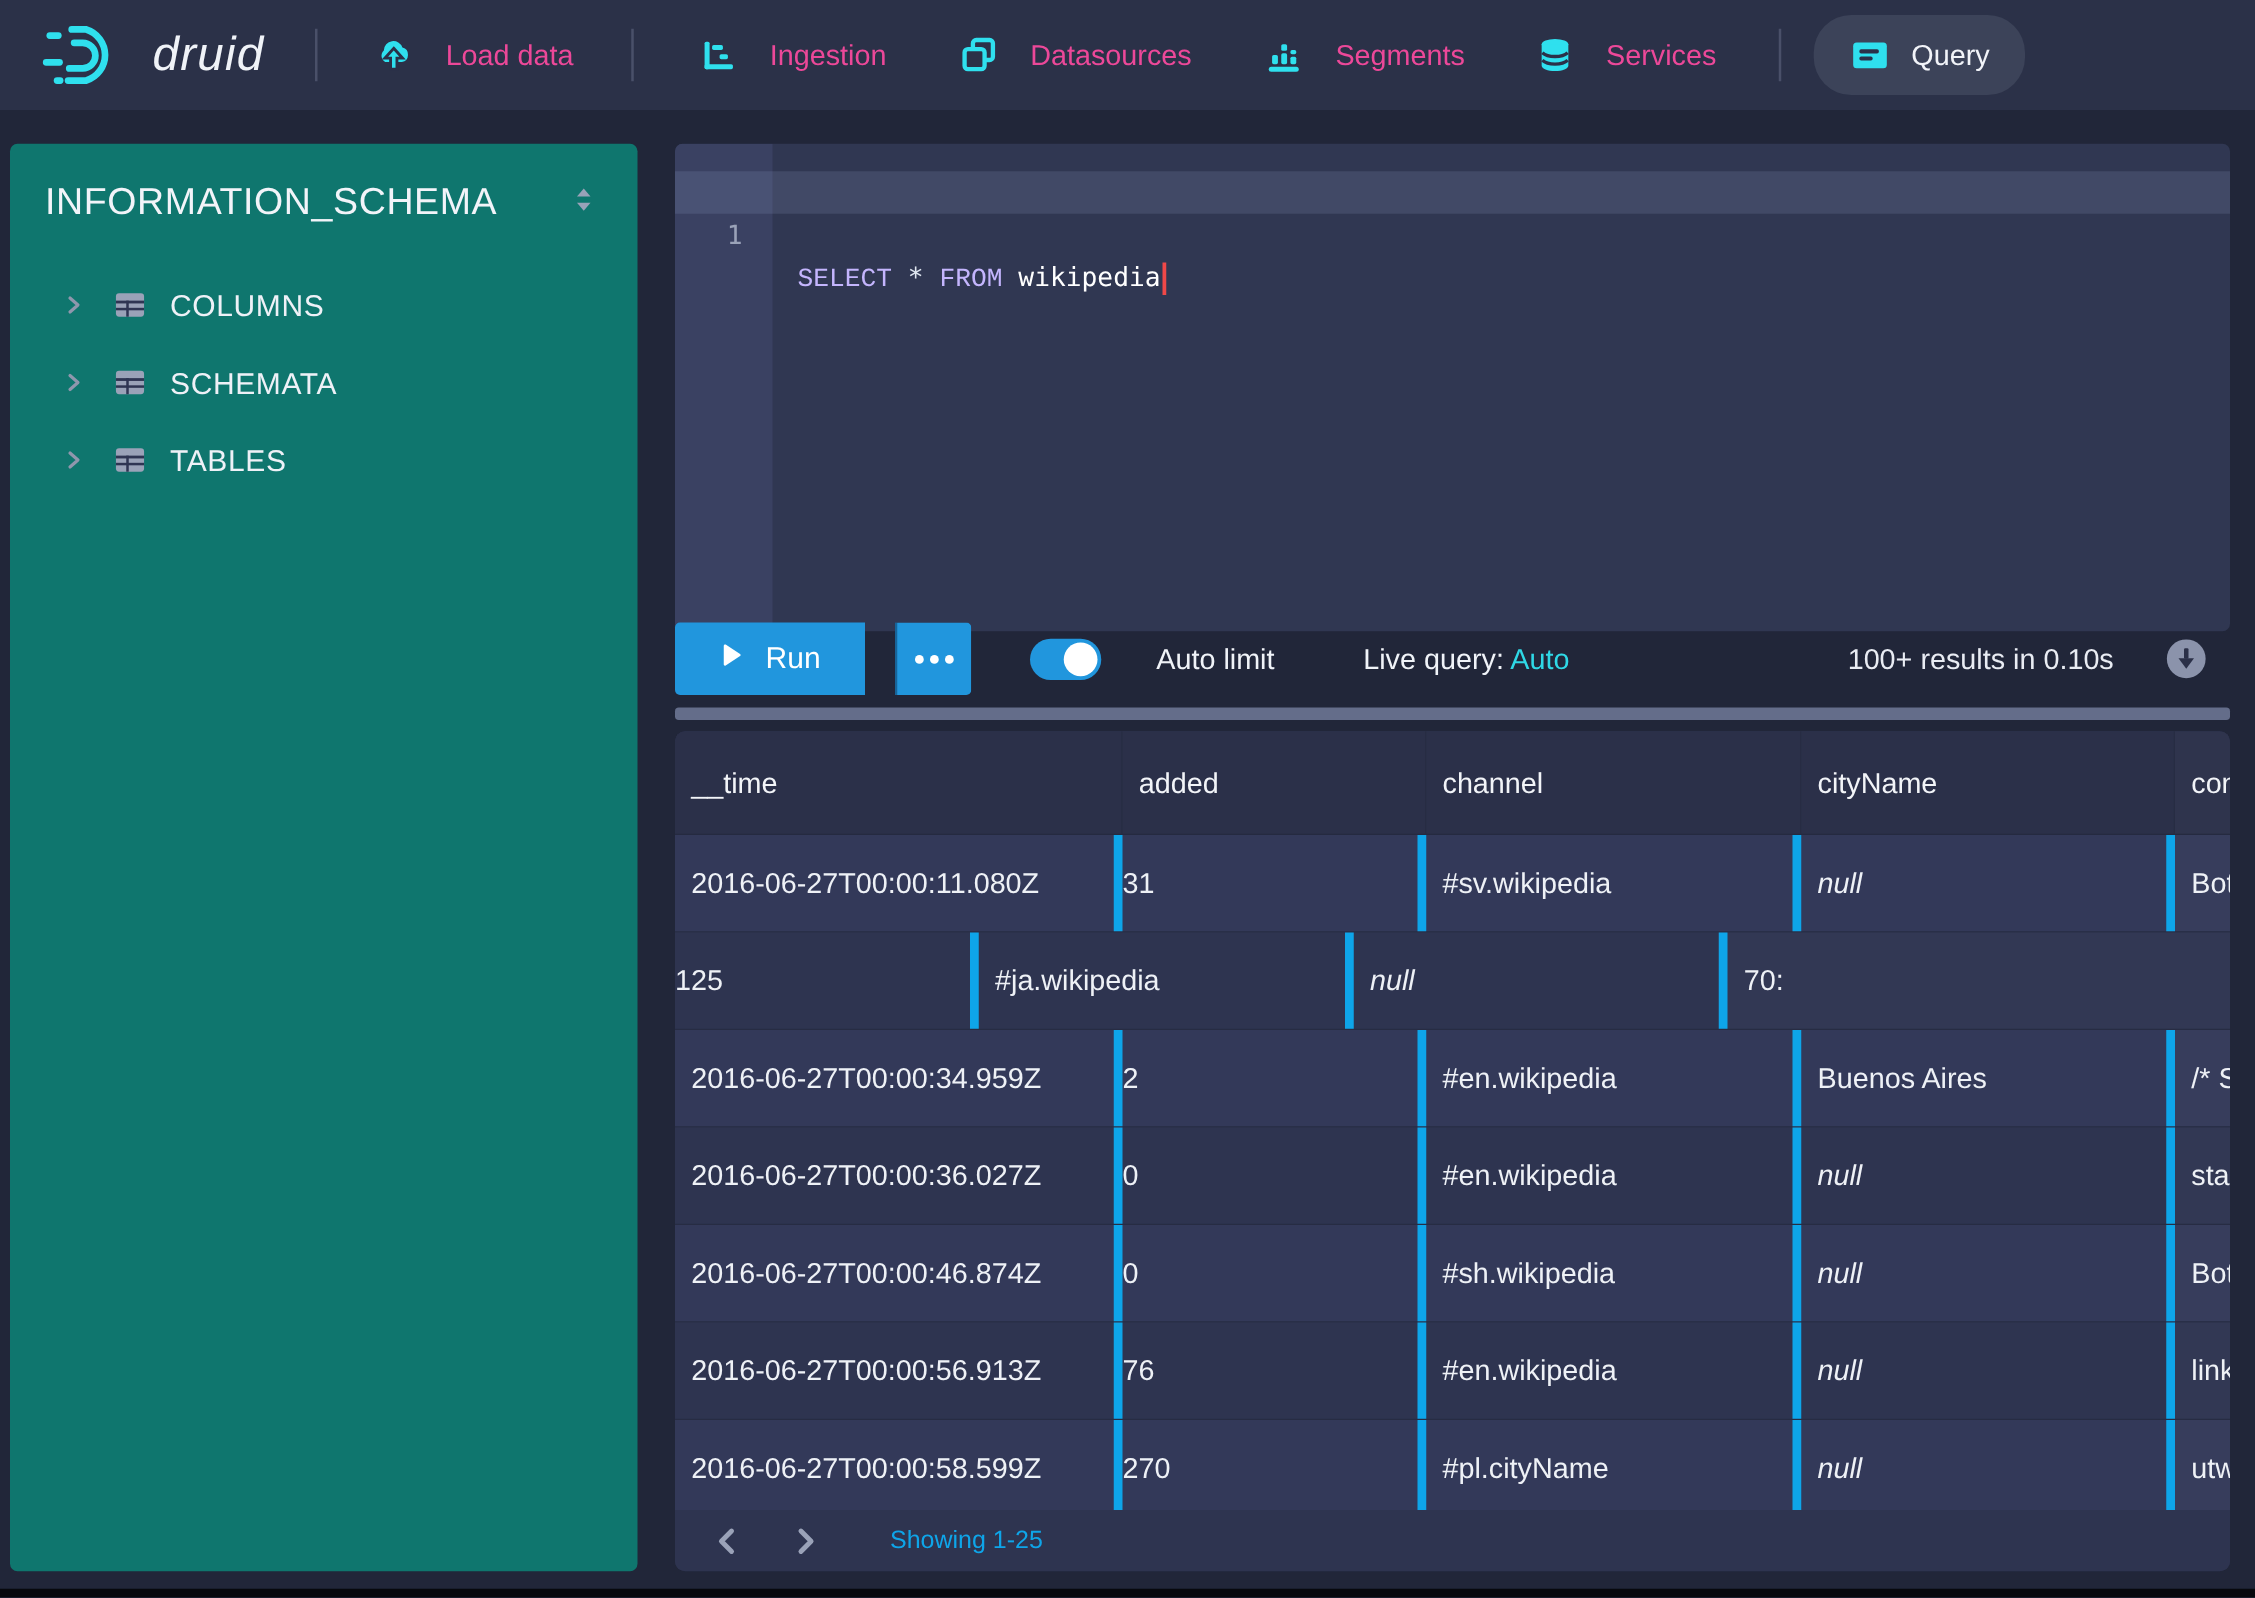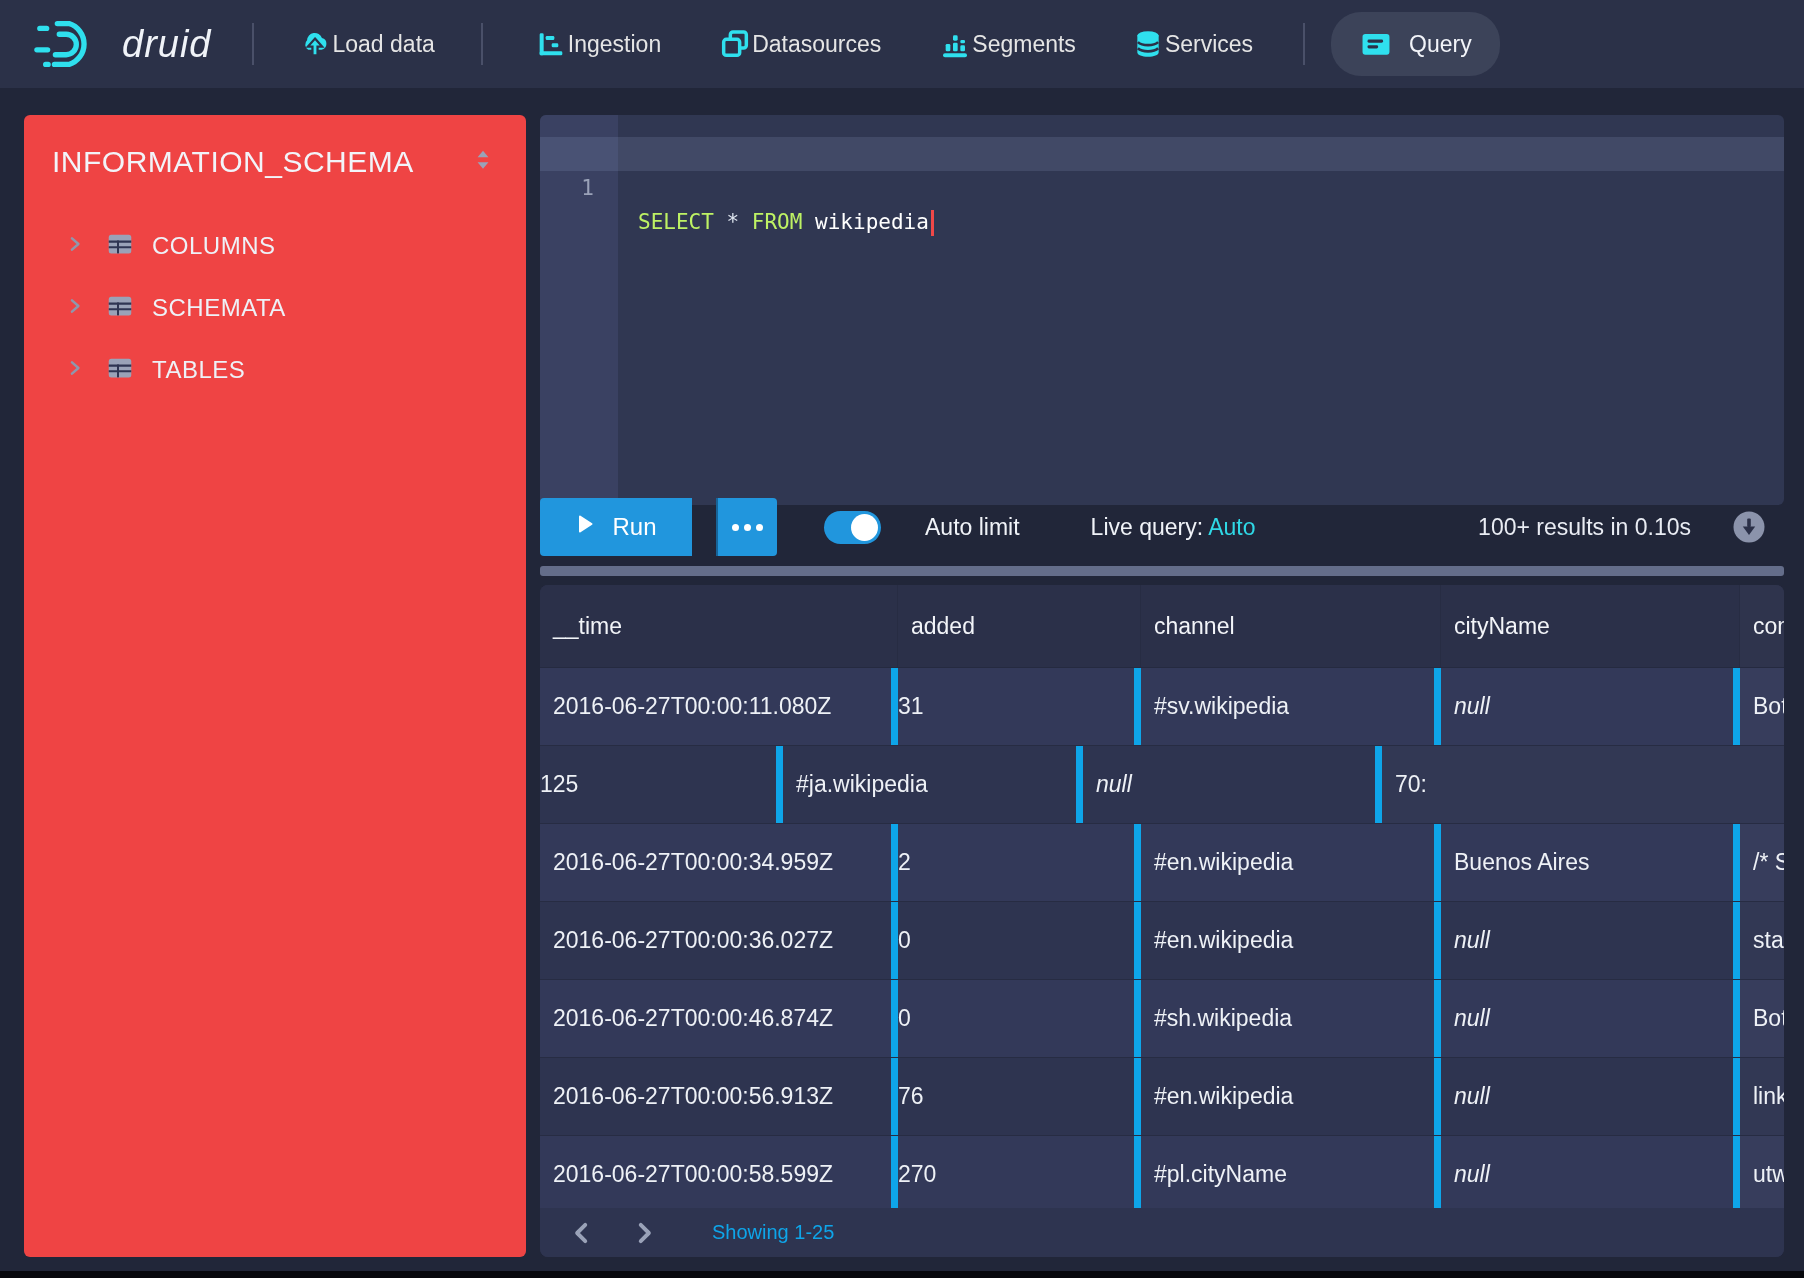--- a/index.html
+++ b/index.html
@@ -15,57 +15,57 @@
   .navbar {
     position:absolute; left:0; top:0; width:1804px; height:88px;
     background:#2b3148; display:flex; align-items:center; padding-left:34px;
   }
   .brand { display:flex; align-items:center; cursor:pointer; }
   .brand-word { font-size:38px; font-style:italic; letter-spacing:1px; color:#f0f3f8; margin-left:16px; }
   .nav-divider { width:2px; height:42px; background:#4a5069; }
   .nd1 { margin-left:40px; }
   .nd2 { margin-left:46px; }
   .nd3 { margin-left:50px; }
-  .nav-item { display:flex; align-items:center; gap:1px; font-size:23px; color:#e5e5e5; cursor:pointer; }
+  .nav-item { display:flex; align-items:center; gap:25px; font-size:23px; color:#ec4899; cursor:pointer; }
   .ni-load { margin-left:44px; }
   .ni-ingest { margin-left:52px; }
   .ni-ds { margin-left:58px; }
   .ni-seg { margin-left:58px; }
   .ni-svc { margin-left:56px; }
   .nav-pill {
     margin-left:26px; display:flex; align-items:center; gap:16px;
     background:#3c4359; border-radius:30px; padding:15px 28px;
     font-size:23px; color:#f2f4f9; cursor:pointer;
   }
   .nav-icon { display:block; }
   
   .sidebar {
-    position:absolute; left:24px; top:115px; width:502px; height:1142px;
-    background:#ef4444; border-radius:6px;
+    position:absolute; left:8px; top:115px; width:502px; height:1142px;
+    background:#0f766e; border-radius:6px;
   }
   .sb-header { display:flex; align-items:center; justify-content:space-between;
     padding:30px 30px 10px 28px; cursor:pointer; }
   .sb-title { font-size:30px; color:#f2f4f9; letter-spacing:0.5px; }
   .tree { margin-top:26px; }
   .tree-item { display:flex; align-items:center; height:62px; padding-left:42px; cursor:pointer; }
   .tree-chevron { margin-right:20px; display:block; }
   .tree-icon { margin-right:16px; display:block; }
   .tree-label { font-size:24px; color:#eef1f7; letter-spacing:0.5px; }
   
   .editor {
     position:absolute; left:540px; top:115px; width:1244px; height:390px;
     background:#303752; border-radius:6px; overflow:hidden; cursor:text;
   }
   .gutter { position:absolute; left:0; top:0; bottom:0; width:78px; background:#3a4162; }
   .active-line { position:absolute; left:0; right:0; top:22px; height:34px; background:rgba(190,205,245,0.12); }
   .code-line { position:absolute; left:0; right:0; top:22px; height:34px; line-height:34px;
     font-family:"DejaVu Sans Mono", monospace; font-size:21px; white-space:pre; }
   .line-no { position:absolute; left:0; width:78px; text-align:right; padding-right:24px; color:#9aa2b8; }
   .code-text { position:absolute; left:98px; }
-  .tok-kw { color:#bef264; }
+  .tok-kw { color:#c4b5fd;font-family:Liberation Mono, monospace; }
   .tok-op { color:#dfe6f0; }
   .tok-id { color:#ffffff; }
   .cursor { display:inline-block; width:3px; height:26px; background:#f04848; vertical-align:middle; margin-left:2px; }
   
   .runbar { position:absolute; left:540px; top:498px; width:1244px; height:58px;
     display:flex; align-items:center;gap:24px; }
   .run-btn { width:152px; height:58px; background:#2196dd; border:none; border-radius:4px 0 0 4px;
     display:flex; align-items:center; justify-content:center; gap:17px; cursor:pointer;
     font-size:24px; color:#ffffff; font-family:"Liberation Sans", sans-serif; }
   .more-btn { width:61px; height:58px; background:#2196dd; border:none; border-left:2px solid rgba(10,40,70,0.45);

